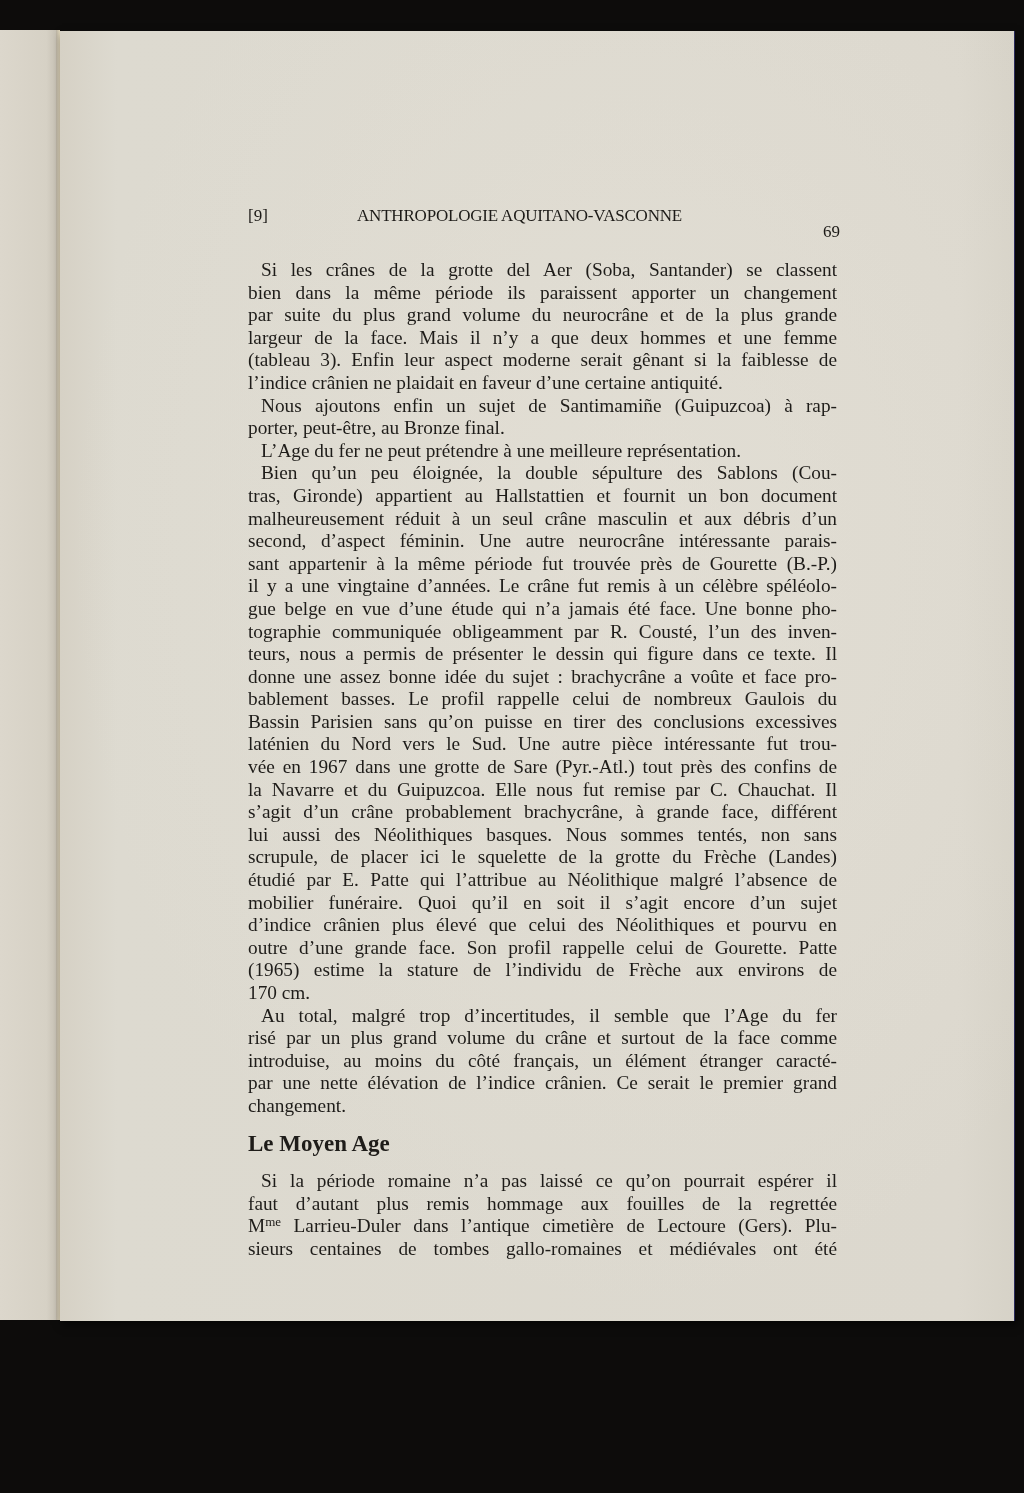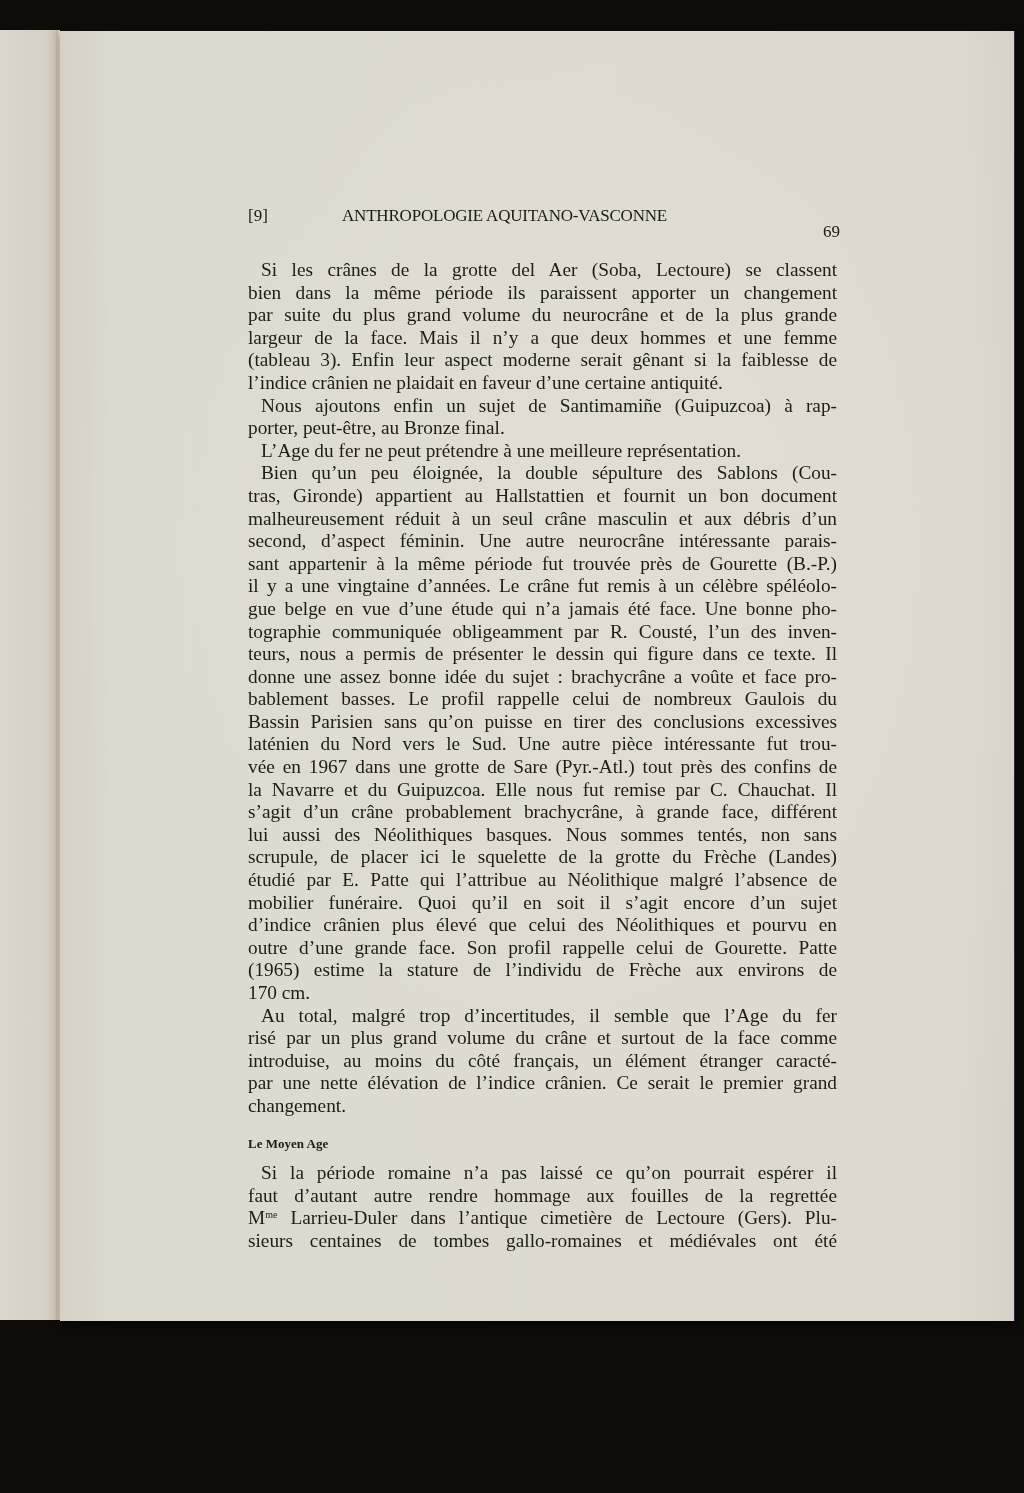--- a/index.html
+++ b/index.html
@@ -60,21 +60,21 @@
     font-size: 17px;
     color: #1c1a17;
   }
   .header .bracket {
     position: absolute;
     left: 0;
     top: 0;
   }
   .header .running-title {
     position: absolute;
-    left: 94px;
+    left: 109px;
     top: 0;
     letter-spacing: -0.2px;
   }
   .header .folio {
     position: absolute;
     right: 0;
     top: 16px;
   }
   .text {
     position: absolute;
@@ -93,27 +93,27 @@
     white-space: nowrap;
   }
   .text .line.last {
     text-align-last: left;
   }
   .text .line.first {
     padding-left: 13px;
   }
   .section-title {
     font-weight: bold;
-    font-size: 13px;
+    font-size: 23px;
     margin-top: 15px;
-    margin-bottom: 7px;
+    margin-bottom: 15px;
     display: block;
   }
   sup {
-    font-size: 10px;
+    font-size: 13px;
     vertical-align: 6px;
     line-height: 0;
     font-family: Liberation Serif, serif;
   }
 </style>
 </head>
 <body>
 
 <div class="left-page"></div>
 <div class="gutter"></div>
@@ -122,21 +122,21 @@
 
 <div class="header">
   <span class="bracket">[9]</span>
   <span class="running-title">ANTHROPOLOGIE AQUITANO-VASCONNE</span>
   <span class="folio">69</span>
 </div>
 
 <div class="text">
   <div id="paras">
       <div>
-        <span class="line first">Si les crânes de la grotte del Aer (Soba, Lectoure) se classent</span>
+        <span class="line first">Si les crânes de la grotte del Aer (Soba, Santander) se classent</span>
         <span class="line">bien dans la même période ils paraissent apporter un changement</span>
         <span class="line">par suite du plus grand volume du neurocrâne et de la plus grande</span>
         <span class="line">largeur de la face. Mais il n’y a que deux hommes et une femme</span>
         <span class="line">(tableau 3). Enfin leur aspect moderne serait gênant si la faiblesse de</span>
         <span class="line last">l’indice crânien ne plaidait en faveur d’une certaine antiquité.</span>
       </div>
       <div>
         <span class="line first">Nous ajoutons enfin un sujet de Santimamiñe (Guipuzcoa) à rap-</span>
         <span class="line last">porter, peut-être, au Bronze final.</span>
       </div>
@@ -173,17 +173,17 @@
         <span class="line first">Au total, malgré trop d’incertitudes, il semble que l’Age du fer</span>
         <span class="line">risé par un plus grand volume du crâne et surtout de la face comme</span>
         <span class="line">introduise, au moins du côté français, un élément étranger caracté-</span>
         <span class="line">par une nette élévation de l’indice crânien. Ce serait le premier grand</span>
         <span class="line last">changement.</span>
       </div>
     </div>
   <span class="section-title">Le Moyen Age</span>
   <div>
     <span class="line first">Si la période romaine n’a pas laissé ce qu’on pourrait espérer il</span>
-    <span class="line">faut d’autant autre rendre hommage aux fouilles de la regrettée</span>
+    <span class="line">faut d’autant plus remis hommage aux fouilles de la regrettée</span>
     <span class="line"><span>M</span><sup>me</sup><span> Larrieu-Duler dans l’antique cimetière de Lectoure (Gers). Plu-</span></span>
     <span class="line">sieurs centaines de tombes gallo-romaines et médiévales ont été</span>
   </div>
 </div>
 
 </body></html>

